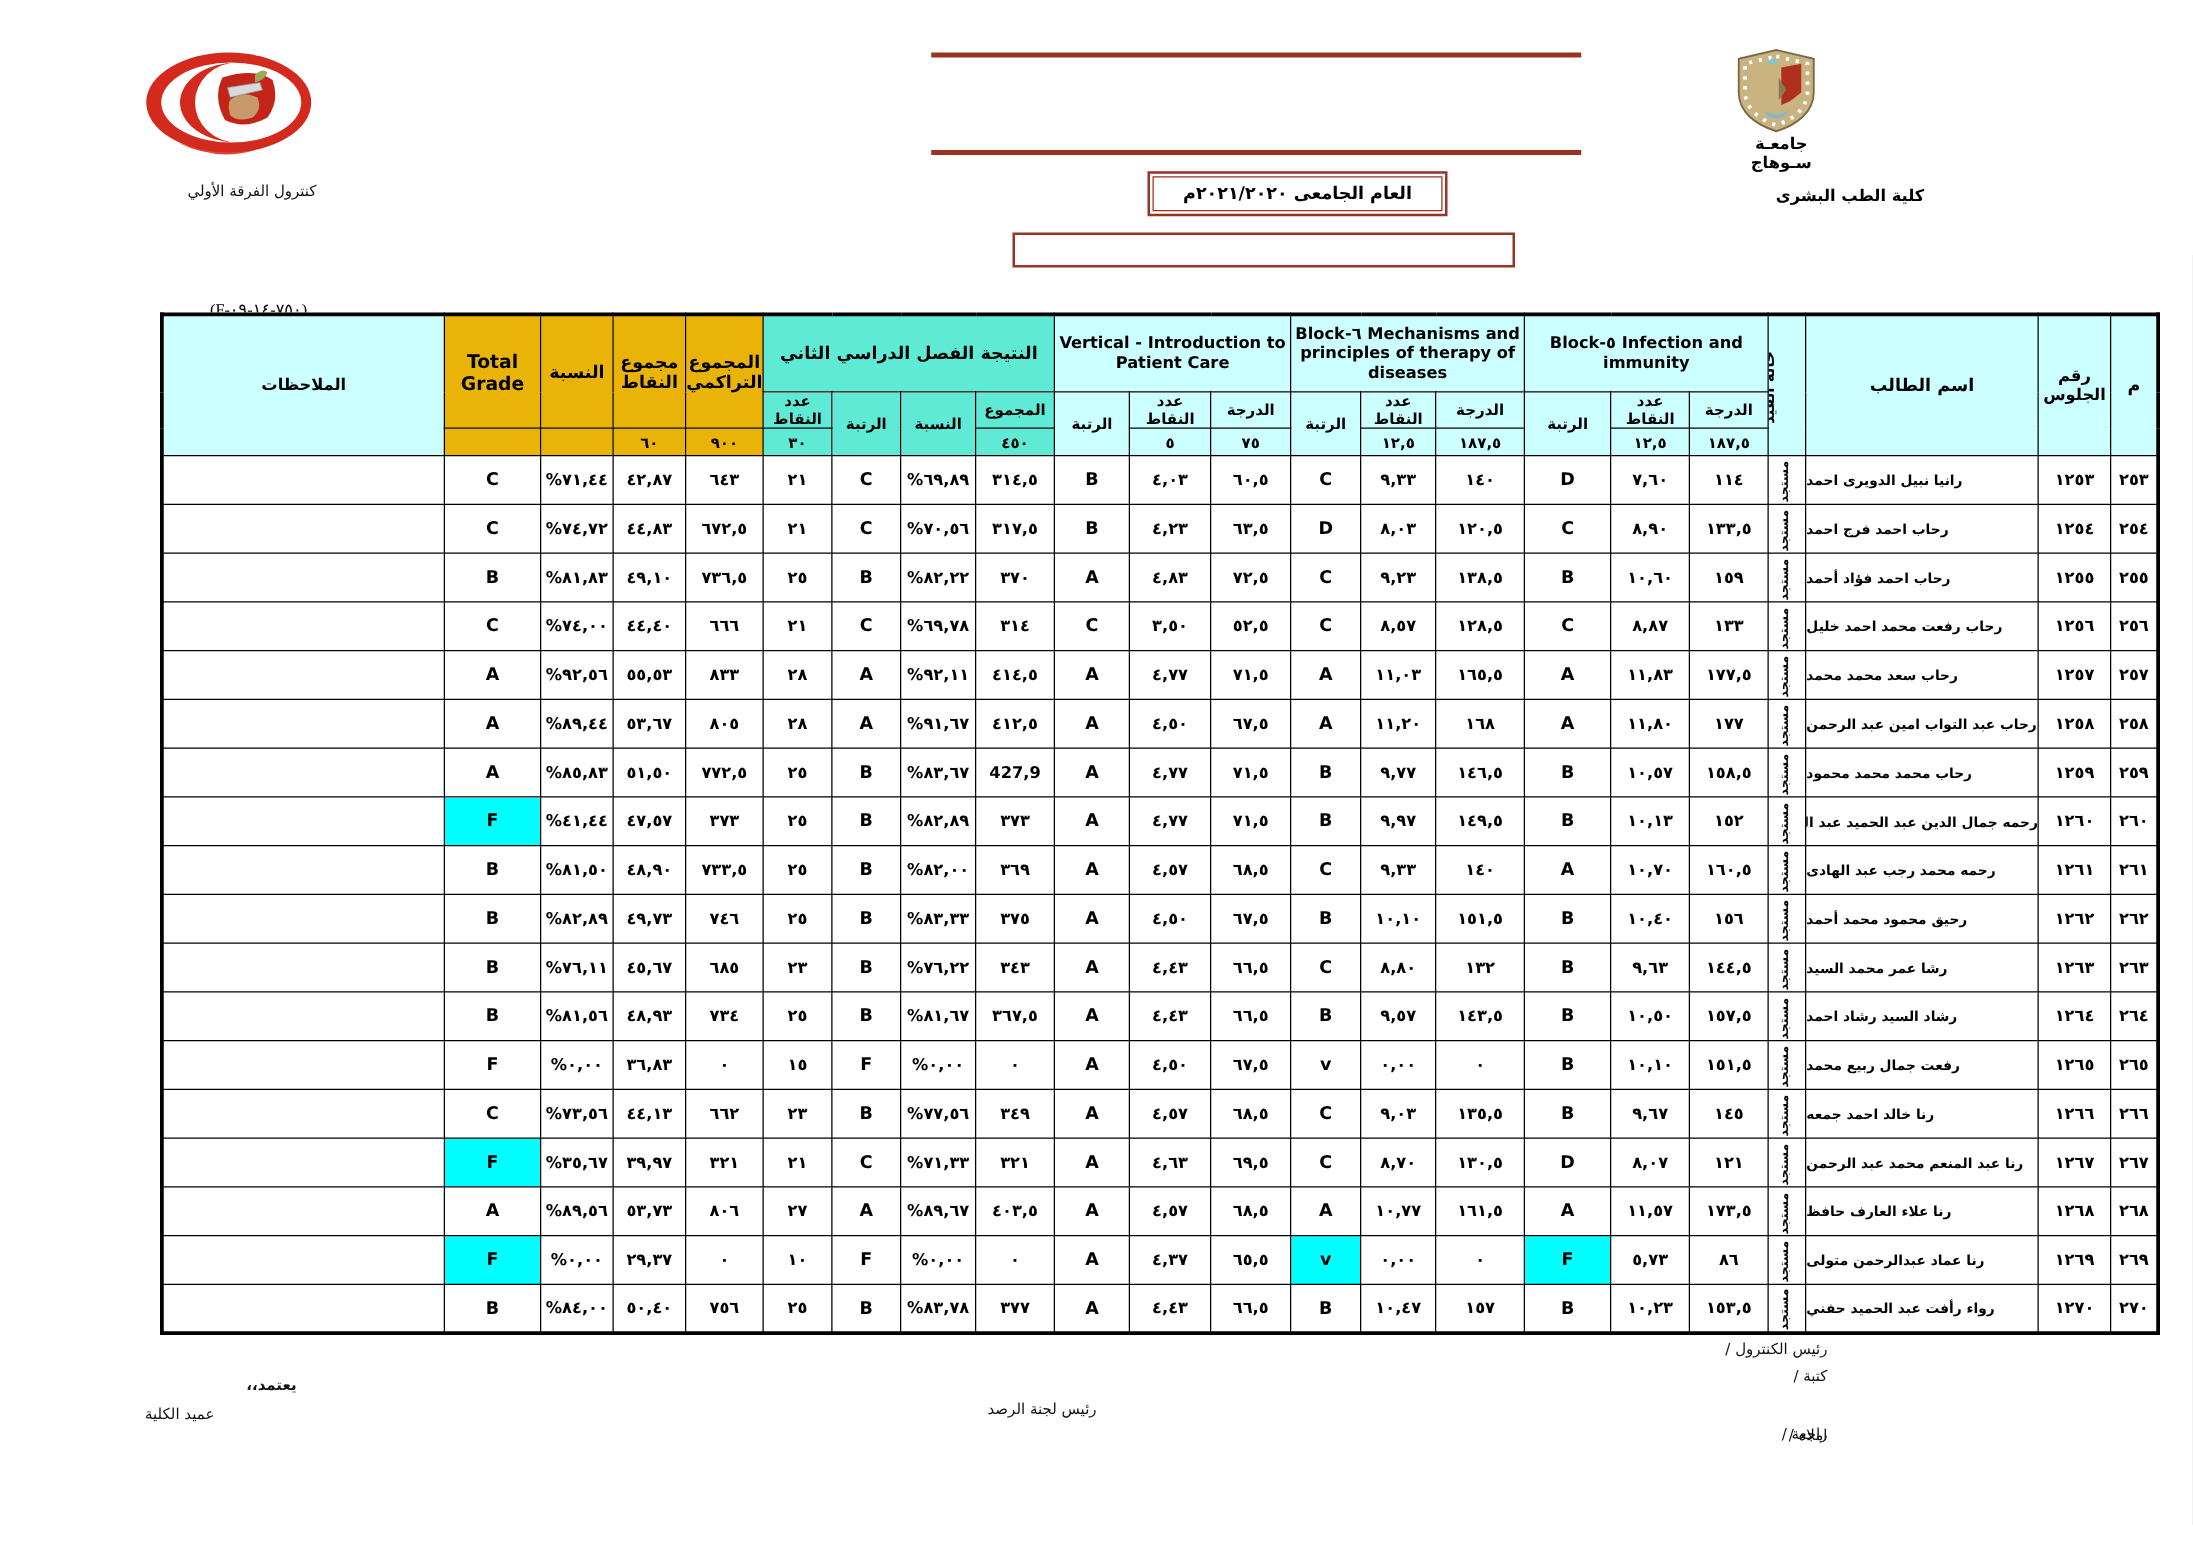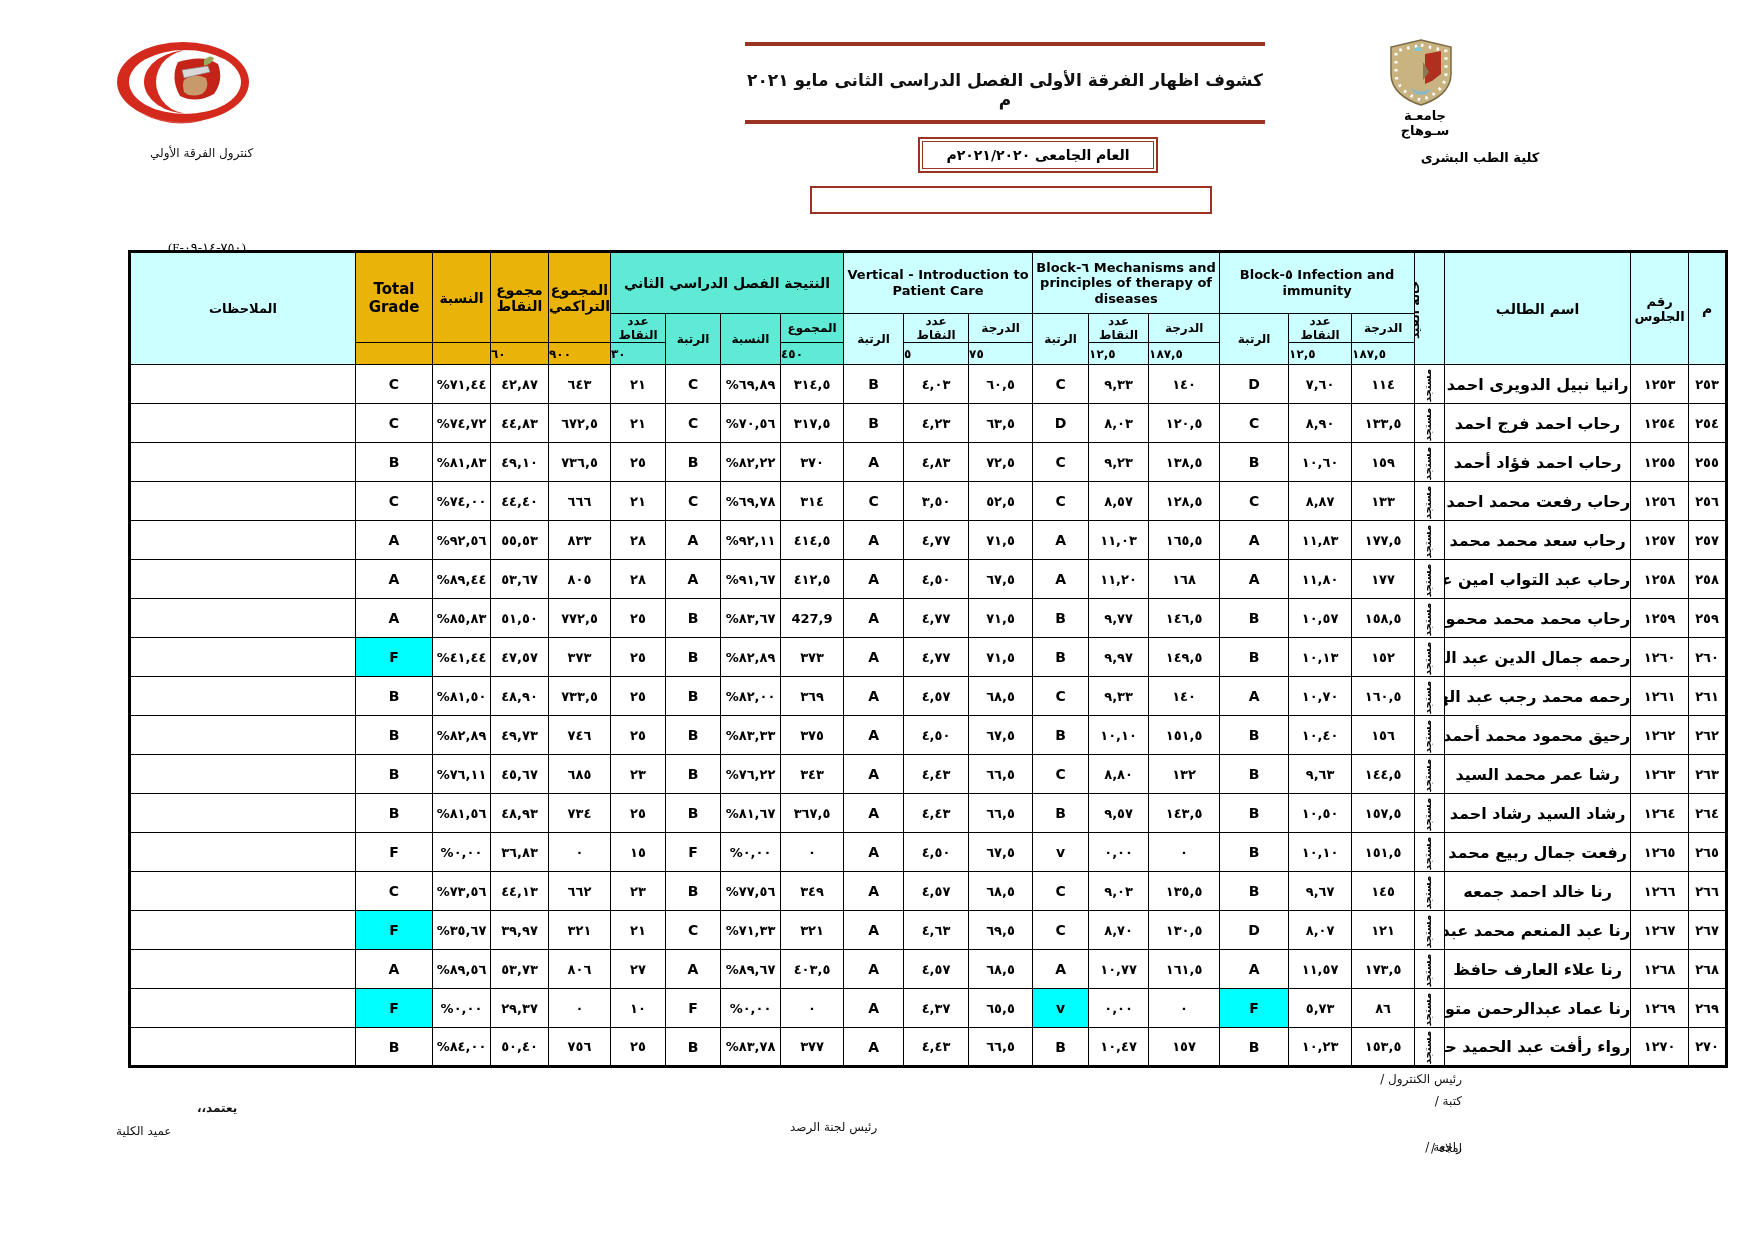--- a/index.html
+++ b/index.html
@@ -25,31 +25,31 @@
   thead tr.r3{height:22px;}
   .cy{background:#CCFFFF;}
   .yl{background:#5eead4;}
   .gr{background:#eab308;}
   .hl{background:#00FFFF !important;}
   .ar13{font-size:13px;direction:rtl;}
   .ar12{font-size:12px;direction:rtl;text-align:center;}
   .ar14{font-size:14px;direction:rtl;}
   .en13{font-size:13px;direction:ltr;line-height:1.2;}
   .en15{font-size:15px;direction:ltr;line-height:1.2;}
-  .maxnum{font-size:12px;font-weight:bold;direction:ltr;text-align:left;}
+  .maxnum{font-size:12px;font-weight:bold;direction:ltr;text-align:center;}
   .vcell{text-align:center;}
   .vtext{display:inline-block;transform:rotate(-90deg);white-space:nowrap;
          font-weight:bold;font-size:12px;}
   .vtext.small{font-size:10px;}
   tbody tr{height:39px;}
   tbody td{border-top:2px solid #000;border-bottom:2px solid #000;
            font-weight:bold;font-size:13px;text-align:center;color:#000;}
   td.num{direction:ltr;}
   td.rank{font-size:14px;direction:ltr;}
-  td.name{text-align:center;padding-right:5px;font-size:16px;white-space:nowrap;direction:rtl;}
+  td.name{text-align:left;padding-right:5px;font-size:11px;white-space:nowrap;direction:rtl;}
   td.notes{background:#fff;}
   
   .logo{display:block;}
 </style>
 </head>
 <body>
 
 <div class="page">
 
   <svg class="abs logo" style="left:112px;top:40px" width="142" height="88" viewBox="0 0 142 88">
@@ -58,21 +58,20 @@
     <path d="M78 10 a34 32 0 1 0 0 64 a46 32 0 1 1 0 -64" fill="#D42A1E"></path>
     <path d="M66 22 q26 -8 40 2 q6 16 -4 30 q-18 10 -34 2 q-10 -18 -2 -34z" fill="#C42318"></path>
     <path d="M72 40 q10 -8 22 -2 q4 10 -4 16 q-12 4 -18 -2 q-2 -8 0 -12z" fill="#C89A6B"></path>
     <path d="M70 30 l26 -4 l2 6 l-26 6 z" fill="#d8d8d8" stroke="#888" stroke-width="0.6"></path>
     <path d="M92 20 q6 -6 10 -2 q-2 6 -10 8 z" fill="#9aa85a"></path>
     <path d="M30 74 q40 14 80 -2 q-38 22 -80 2z" fill="#D42A1E" opacity="0.85"></path>
   </svg>
   <div class="abs foot" style="left:150px;top:146px;width:160px;text-align:left">كنترول الفرقة الأولي</div>
 
   <div class="abs bar" style="left:745px;top:42px;width:520px"></div>
-  <div class="abs title" style="left:745px;top:70px;width:520px">كشوف اظهار الفرقة الأولى الفصل الدراسى الثانى مايو ٢٠٢١ م</div>
   <div class="abs bar" style="left:745px;top:120px;width:520px"></div>
   <div class="abs year-box" style="left:922px;top:141px;width:230px;height:26px">العام الجامعى ٢٠٢١/٢٠٢٠م</div>
   <div class="abs empty-box" style="left:810px;top:186px;width:398px;height:24px"></div>
 
   <svg class="abs logo" style="left:1385px;top:38px" width="72" height="70" viewBox="0 0 72 70">
     <path d="M36 2 L66 9 V36 C66 52 52 62 36 67 C20 62 6 52 6 36 V9 Z" fill="#C9B481" stroke="#7a6a45" stroke-width="1.5"></path>
     <path d="M36 7 L61 13 V35 C61 49 49 58 36 62 C23 58 11 49 11 35 V13 Z" fill="none" stroke="#ffffff" stroke-width="3" stroke-dasharray="2.5 5.5"></path>
     <path d="M40 16 L56 13 V36 L47 43 L40 46 Z" fill="#B03020"></path>
     <path d="M38 24 l6 10 l-6 8 z" fill="#8a7a50"></path>
     <path d="M28 13 l5 -5 5 5 z" fill="#7ec8d8"></path>

